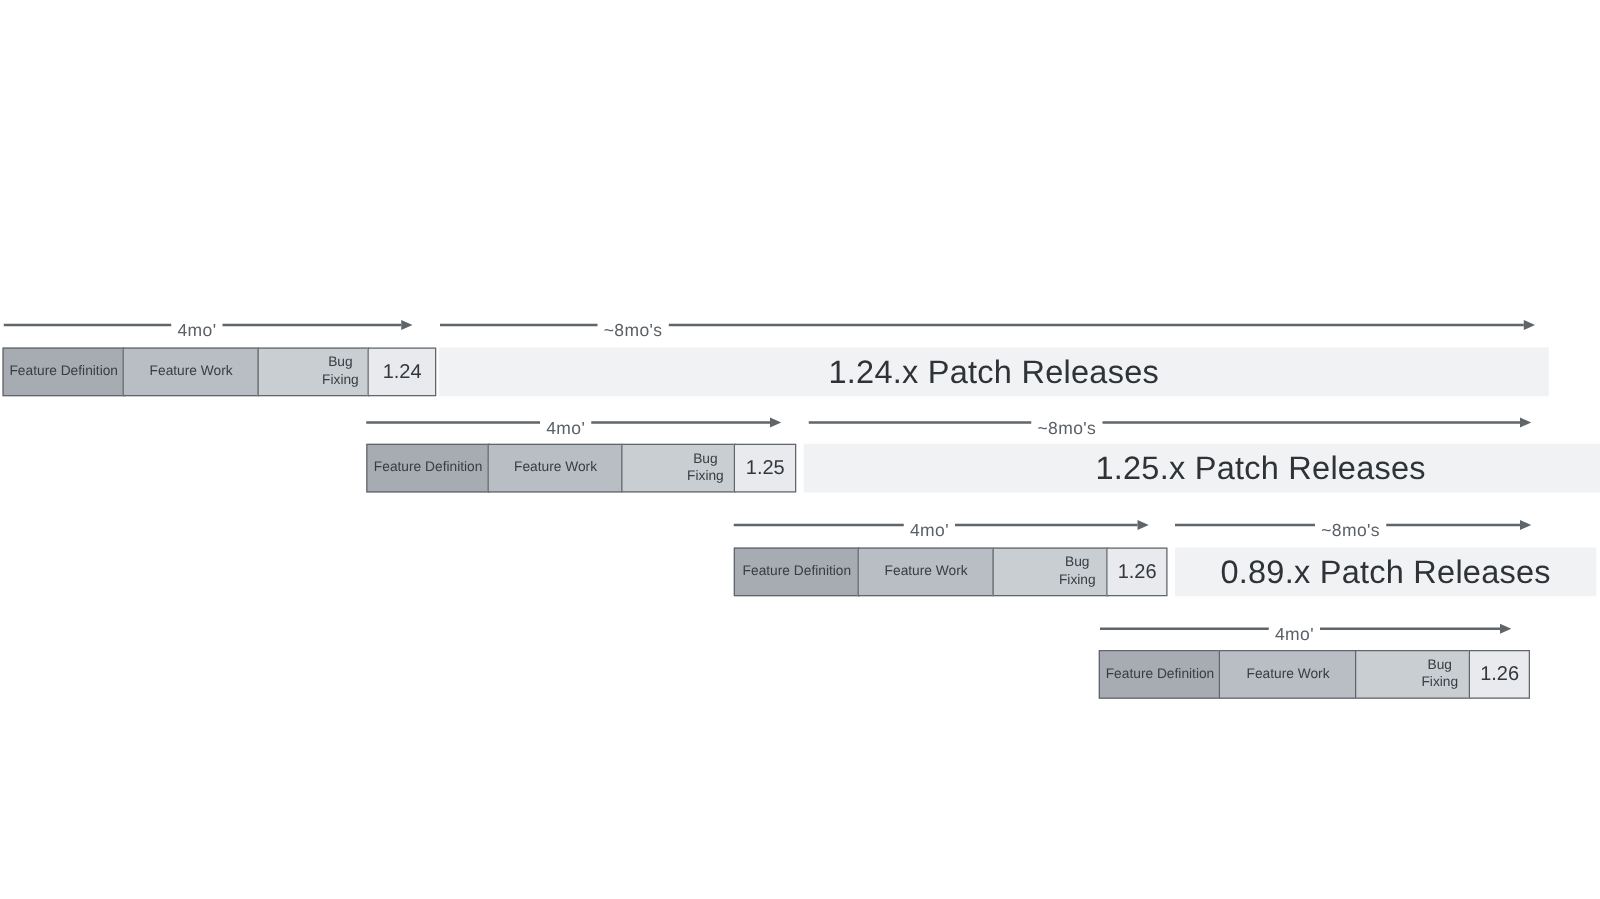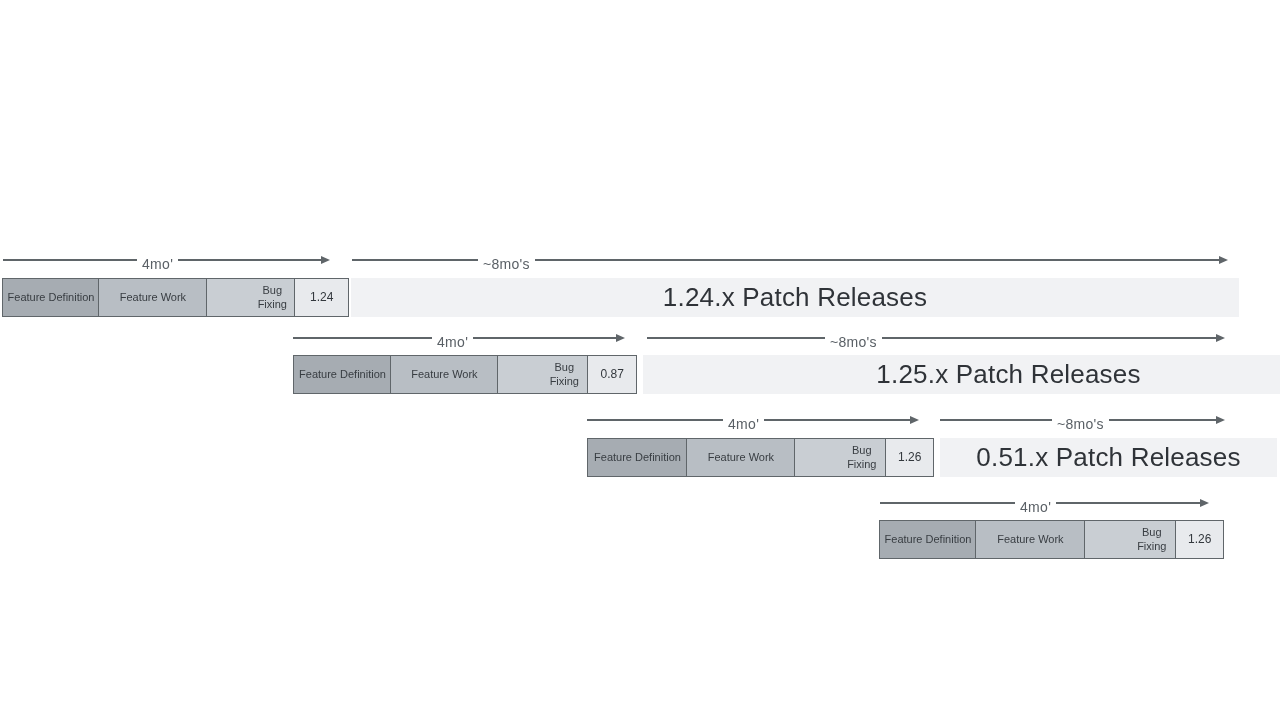--- a/index.html
+++ b/index.html
@@ -18,21 +18,21 @@
              white-space:nowrap;letter-spacing:.3px;}
   
   .phases{position:absolute;display:flex;height:50px;}
   .pbox{box-sizing:border-box;height:39px;border:1.6px solid #60666a;
         display:flex;align-items:center;justify-content:center;text-align:center;
         font-size:11px;line-height:1.22;color:#383d42;}
   .pbox + .pbox{margin-left:-1.6px;}
   .fd{background:#a6acb2;}
   .fw{background:#b8bec4;}
   .bf{background:#c9ced3;padding-left:43px;}
-  .ver{background:#e8eaed;font-size:12px;color:#33383d;}
+  .ver{background:#e8eaed;font-size:16px;color:#33383d;}
   
   .patchbar{position:absolute;height:39px;background:#f1f2f4;
             display:flex;align-items:center;justify-content:center;}
   .patch-text{font-size:26px;color:#2f3338;white-space:nowrap;letter-spacing:.2px;}
 </style>
 </head>
 <body>
 
 <div class="canvas">
 
@@ -85,21 +85,21 @@
       <div class="pbox fd" style="width:99px">
           <span>Feature Definition</span>
         </div>
       <div class="pbox fw" style="width:108px">
           <span>Feature Work</span>
         </div>
       <div class="pbox bf" style="width:92px">
           <span>Bug Fixing</span>
         </div>
       <div class="pbox ver" style="width:50px">
-          <span>0.87</span>
+          <span>1.25</span>
         </div>
     </div>
     <div class="patchbar" style="left:643px;top:355px;width:731px">
       <span class="patch-text">1.25.x Patch Releases</span>
     </div>
   </div>
 
   <div>
     <div class="arrow" style="left:587px;top:415px;width:332px">
       <span class="seg" style="width:136px"></span>
@@ -121,21 +121,21 @@
           <span>Feature Work</span>
         </div>
       <div class="pbox bf" style="width:93px">
           <span>Bug Fixing</span>
         </div>
       <div class="pbox ver" style="width:49px">
           <span>1.26</span>
         </div>
     </div>
     <div class="patchbar" style="left:940px;top:438px;width:337px">
-      <span class="patch-text">0.51.x Patch Releases</span>
+      <span class="patch-text">0.89.x Patch Releases</span>
     </div>
   </div>
 
   <div>
     <div class="arrow" style="left:880px;top:498px;width:329px">
       <span class="seg" style="width:135px"></span>
       <span class="dur-label">4mo'</span>
       <span class="seg grow"></span>
       <span class="head"></span>
     </div>

